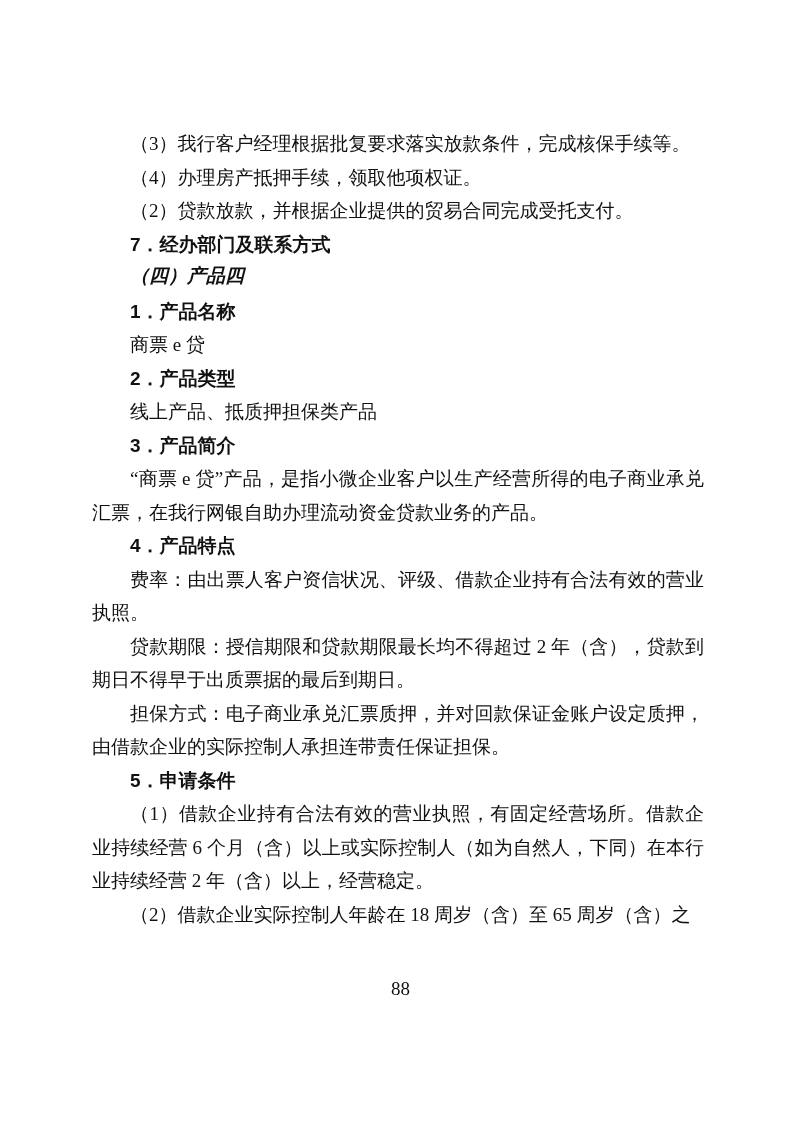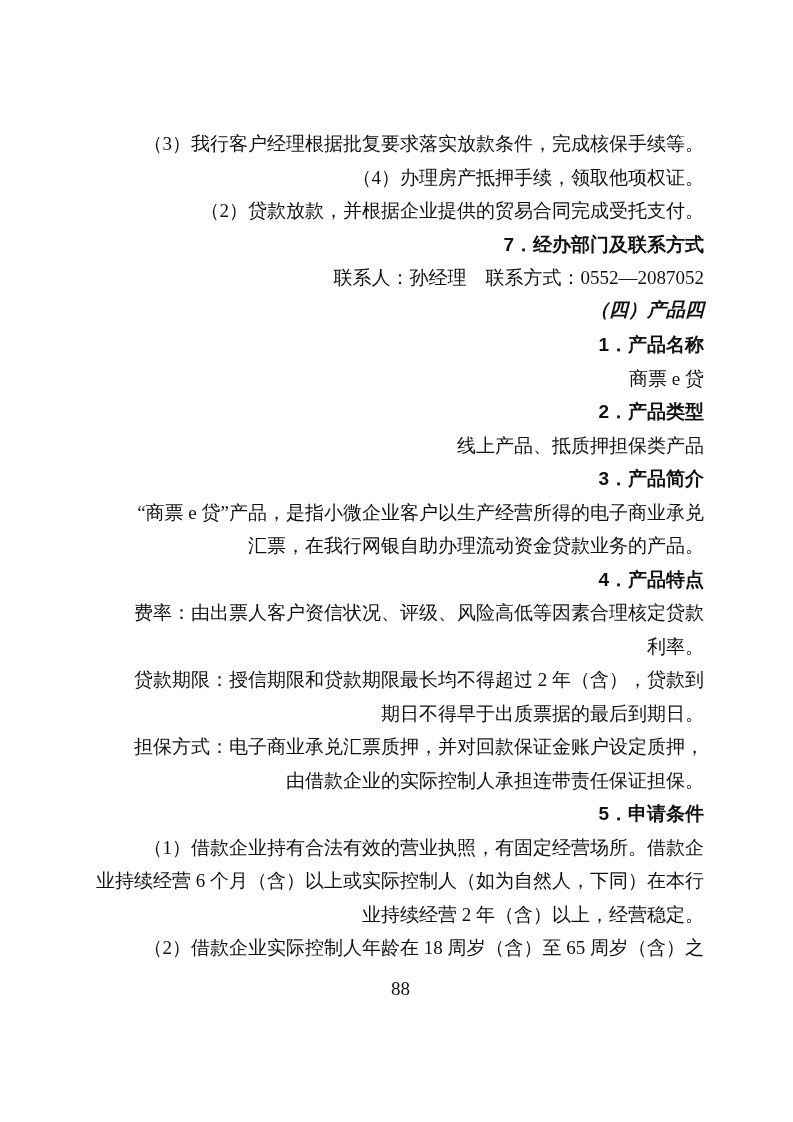--- a/index.html
+++ b/index.html
@@ -25,21 +25,20 @@
     width: 612px;
     font-size: 19px;
     line-height: 33.5px;
     text-align: justify;
     letter-spacing: 0;
   }
   .doc > div {
     margin: 0;
     padding: 0;
     text-indent: 2em;
-    text-align: right;
   }
   .para {
     text-align: justify;
     font-family: "Liberation Serif", serif;
     font-weight: 400;
   }
   .heading {
     font-family: "Liberation Sans", sans-serif;
     font-weight: 700;
     text-align: left;
@@ -64,30 +63,29 @@
 </style>
 </head>
 <body>
 
 <div class="page">
   <div class="doc">
     <div class="para">（3）我行客户经理根据批复要求落实放款条件，完成核保手续等。</div>
     <div class="para">（4）办理房产抵押手续，领取他项权证。</div>
     <div class="para">（2）贷款放款，并根据企业提供的贸易合同完成受托支付。</div>
     <div class="heading">7．经办部门及联系方式</div>
-    <div class="para">联系人：孙经理　联系方式：0552—2087052</div>
     <div class="heading-kai">（四）产品四</div>
     <div class="heading">1．产品名称</div>
     <div class="para">商票 e 贷</div>
     <div class="heading">2．产品类型</div>
     <div class="para">线上产品、抵质押担保类产品</div>
     <div class="heading">3．产品简介</div>
     <div class="para">“商票 e 贷”产品，是指小微企业客户以生产经营所得的电子商业承兑汇票，在我行网银自助办理流动资金贷款业务的产品。</div>
     <div class="heading">4．产品特点</div>
-    <div class="para">费率：由出票人客户资信状况、评级、风险高低等因素合理核定贷款利率。</div>
+    <div class="para">费率：由出票人客户资信状况、评级、借款企业持有合法有效的营业执照。</div>
     <div class="para">贷款期限：授信期限和贷款期限最长均不得超过 2 年（含），贷款到期日不得早于出质票据的最后到期日。</div>
     <div class="para">担保方式：电子商业承兑汇票质押，并对回款保证金账户设定质押，由借款企业的实际控制人承担连带责任保证担保。</div>
     <div class="heading">5．申请条件</div>
     <div class="para">（1）借款企业持有合法有效的营业执照，有固定经营场所。借款企业持续经营 6 个月（含）以上或实际控制人（如为自然人，下同）在本行业持续经营 2 年（含）以上，经营稳定。</div>
     <div class="para">（2）借款企业实际控制人年龄在 18 周岁（含）至 65 周岁（含）之</div>
   </div>
   <div class="page-number">88</div>
 </div>
 
 </body></html>

